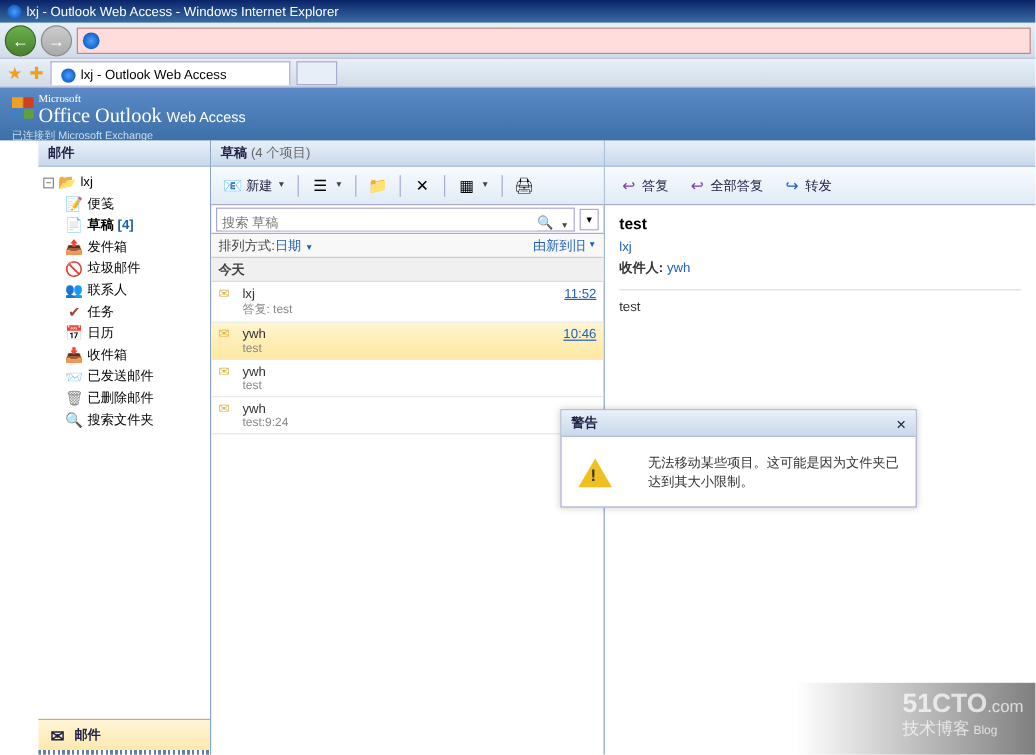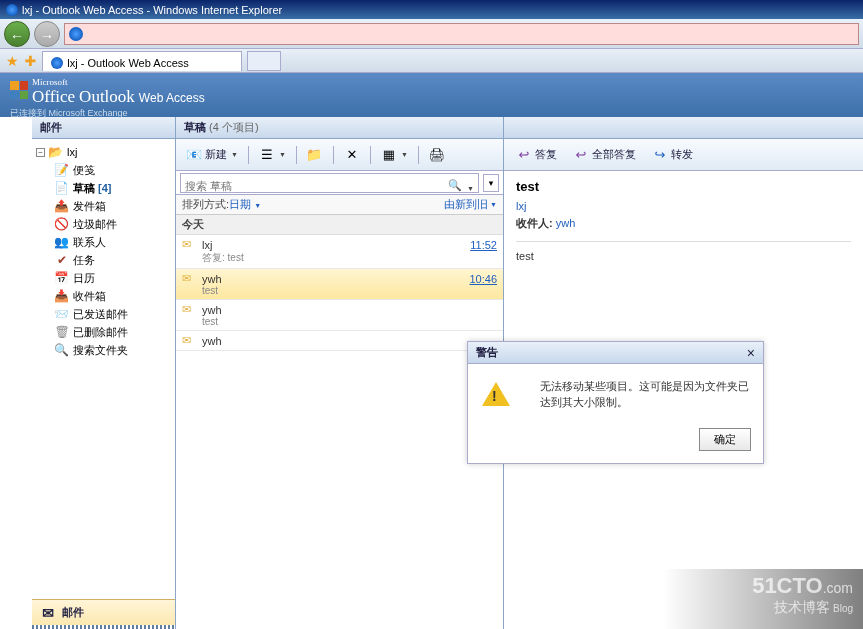--- a/index.html
+++ b/index.html
@@ -113,21 +113,21 @@
     .alert-hdr .close { margin-left: auto; cursor: pointer; color: #224; font-size: 14px; }
     .alert-body { padding: 14px 12px 12px; display: flex; gap: 28px; }
     .alert-ico { width: 32px; height: 32px; display: flex; align-items: center; justify-content: center; }
     .alert-ico .tri { width: 0; height: 0; border-left: 14px solid transparent; border-right: 14px solid transparent; border-bottom: 24px solid #f0c020; position: relative; }
     .alert-ico .tri::after { content: "!"; position: absolute; left: -4px; top: 6px; font-weight: bold; color: #333; font-size: 14px; }
     .alert-msg { flex: 1; line-height: 16px; color: #333; }
     .alert-btns { padding: 6px 12px 12px; text-align: right; }
     .alert-btns button { padding: 3px 14px; border: 1px solid #888; background: linear-gradient(#fff,#e8e8e8); cursor: pointer; font-size: 11px; }
     
     
-    .watermark { position: absolute; right: 10px; bottom: 12px; color: #fff; opacity: .7; font-family: Arial; text-align: right; }
+    .watermark { position: absolute; right: 10px; bottom: 12px; color: #fff; opacity: .7; font-family: Arial; }
     .watermark .big { font-size: 22px; font-weight: bold; }
     .watermark .small { font-size: 14px; }
     .watermark .blog { font-size: 10px; }
     .wm-bg { position: absolute; right:0; bottom:0; width: 200px; height: 60px; background: linear-gradient(to right, transparent, rgba(0,0,0,.5)); }
   </style>
 </head>
 <body>
 
 <div class="ie-titlebar">
   <span class="ie-icon"></span>
@@ -308,20 +308,21 @@
             <span class="msg-time"></span>
           </div>
         <div class="msg-sub">test</div>
       </div>
       <div class="msg">
         <div class="msg-row1">
             <span class="msg-ico">✉</span>
             <span class="msg-from">ywh</span>
             <span class="msg-time"></span>
           </div>
+        <div class="msg-sub">test:9:24</div>
       </div>
     </div>
   </div>
 
   <div class="reading">
     <div class="middle-hdr"></div>
     <div class="read-toolbar">
       <div class="tb-btn">
           <span class="tb-ico" style="color:#8040a0;">↩</span>
           <span class="lbl">答复</span>
@@ -351,22 +352,19 @@
   <div class="alert-hdr">
     <span class="ttl">警告</span>
     <span class="close">×</span>
   </div>
   <div class="alert-body">
     <div class="alert-ico">
         <div class="tri"></div>
       </div>
     <div class="alert-msg">无法移动某些项目。这可能是因为文件夹已达到其大小限制。</div>
   </div>
-  <div class="alert-btns">
-    <button>确定</button>
-  </div>
 </div>
 
 <div class="wm-bg"></div>
 <div class="watermark">
   <div><span class="big">51CTO</span><span class="small">.com</span></div>
   <div><span class="small">技术博客</span> <span class="blog">Blog</span></div>
 </div>
 
 </body></html>

